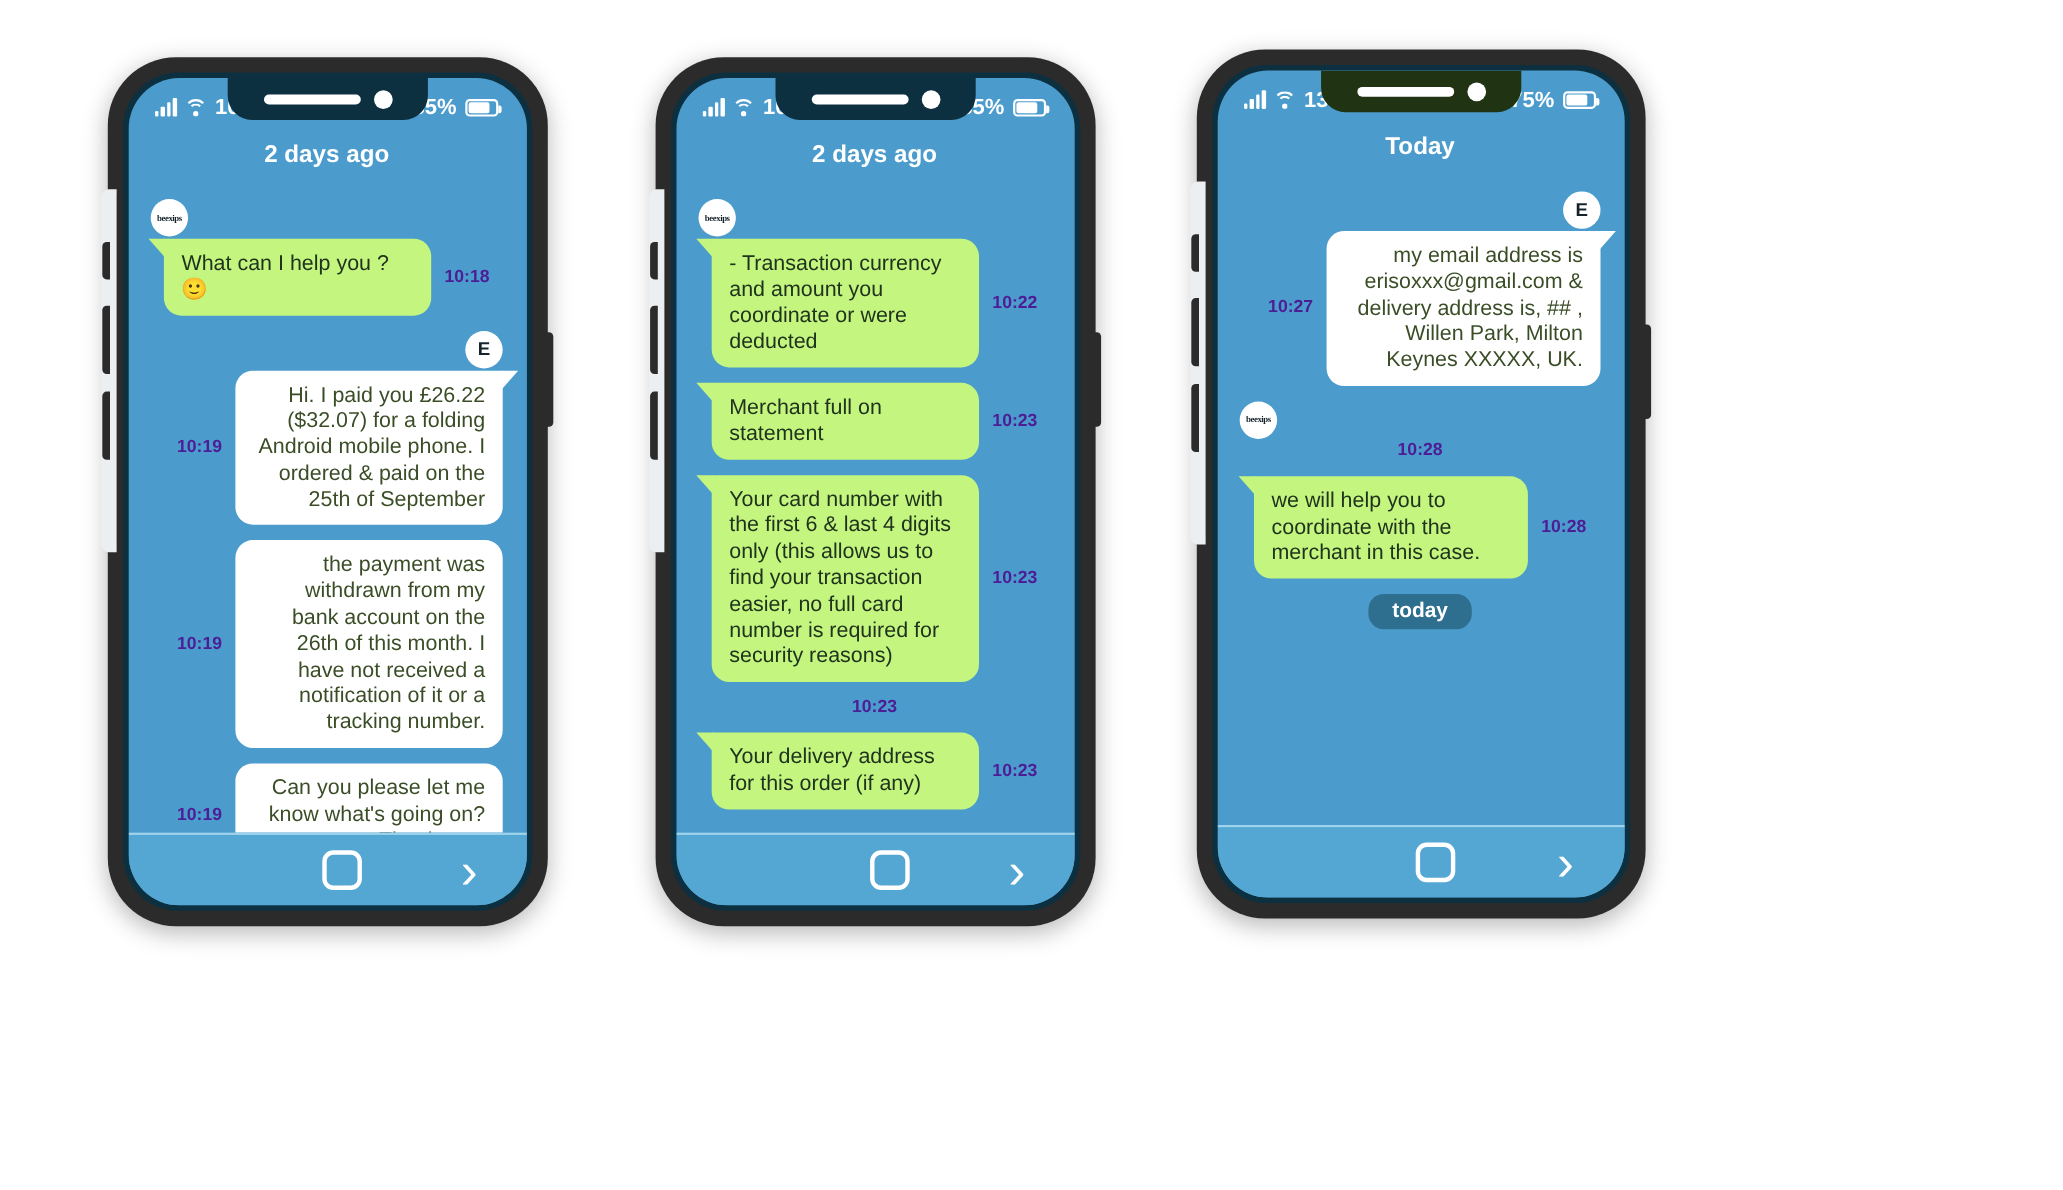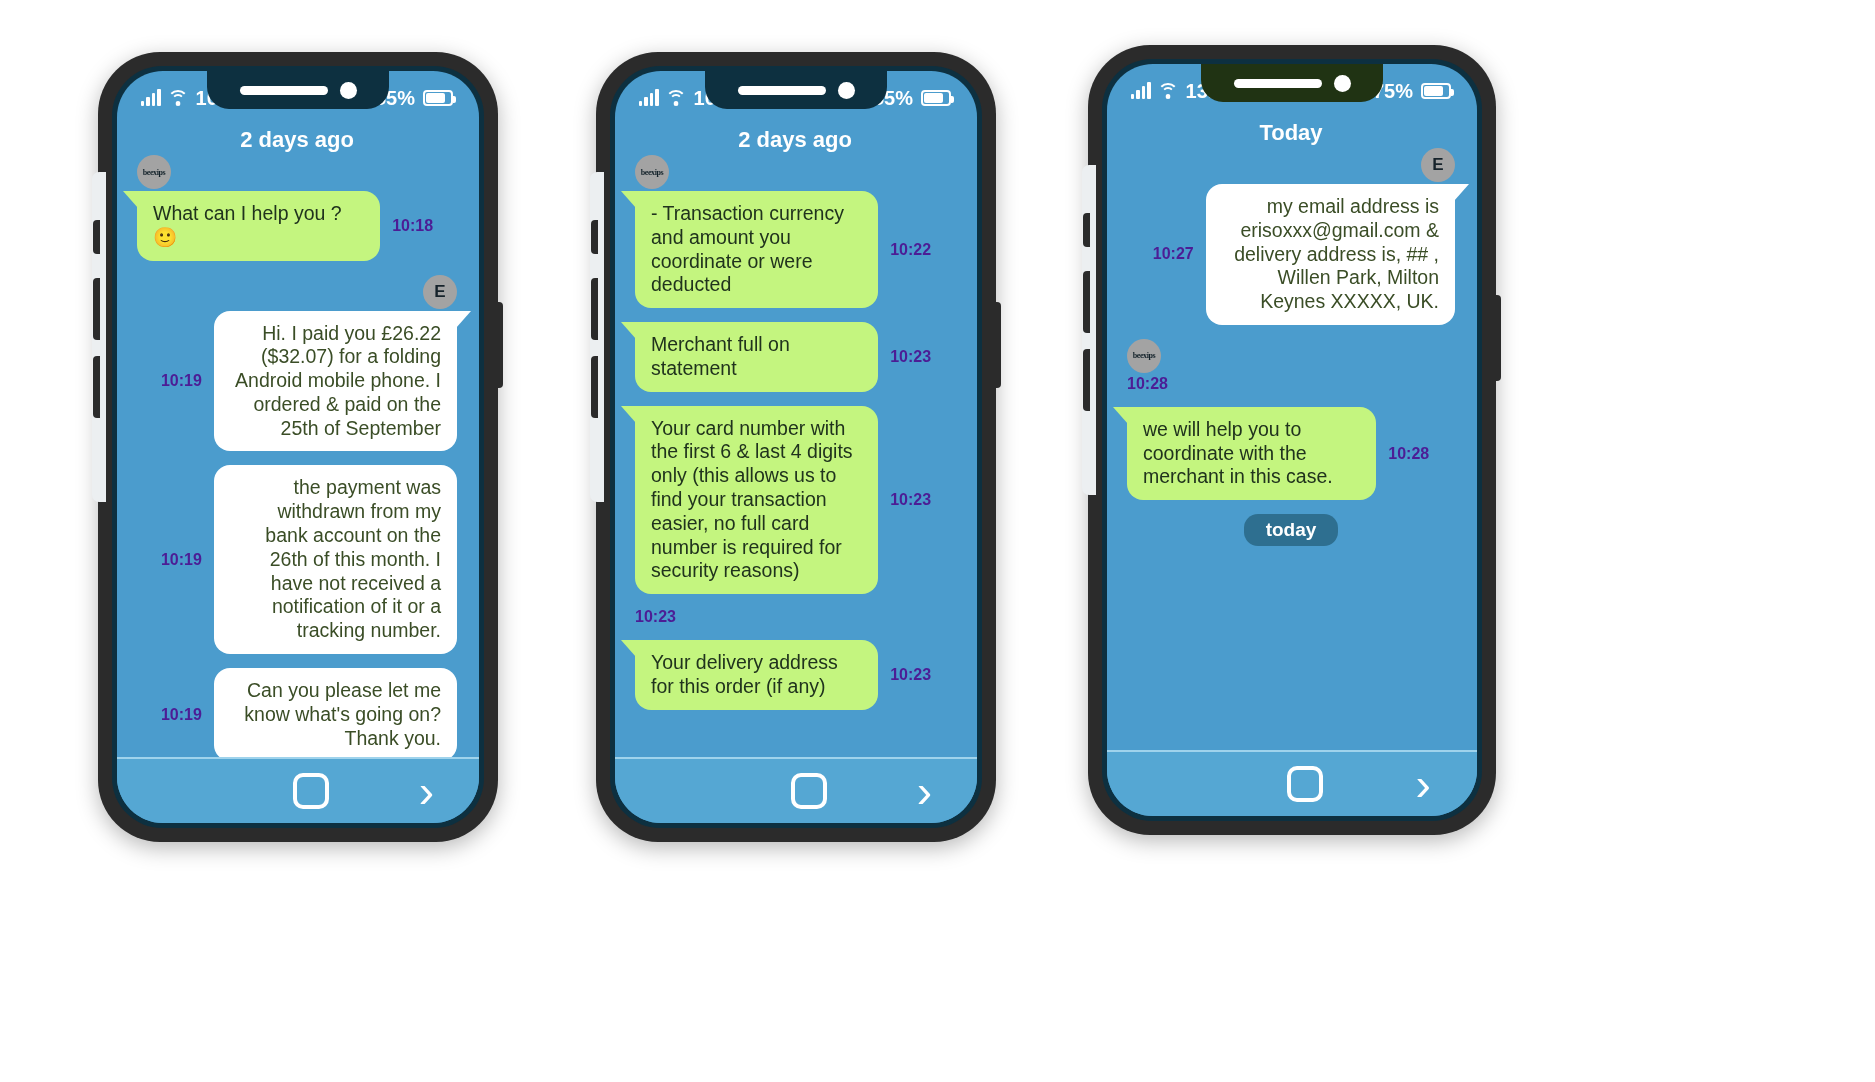--- a/index.html
+++ b/index.html
@@ -148,57 +148,57 @@
     position: relative;
     padding: 4px 22px 0 20px;
     height: calc(100% - 46px - 66px);
     overflow: hidden;
   }
   .daylabel {
     text-align: center;
     color: #ffffff;
     font-size: 22px;
     font-weight: bold;
-    margin: 6px 0 2px;
+    margin: 6px 0 28px;
   }
   .pill {
     display: block;
     width: fit-content;
     margin: 10px auto 14px;
     background: #2e6f90;
     color: #ffffff;
     font-size: 19px;
     font-weight: bold;
     border-radius: 14px;
     padding: 5px 22px;
   }
 
   .avatar {
     width: 34px; height: 34px;
     border-radius: 50%;
-    background: #a3a3a3;
+    background: #ffffff;
     display: flex; align-items: center; justify-content: center;
     font-size: 8px;
     font-weight: bold;
     color: #14232b;
     font-family: "Liberation Serif", serif;
     letter-spacing: -0.4px;
     margin-bottom: 2px;
     overflow: hidden;
   }
   .avatar.right { margin-left: auto; }
   .avatar.initial {
     font-family: "Liberation Sans", sans-serif;
     font-size: 17px;
     color: #16232b;
     letter-spacing: 0;
   }
 
   .row { display: flex; align-items: center; margin-bottom: 14px; gap: 12px; }
-  .row.left  { justify-content: flex-start; }
+  .row.left  { justify-content: center; }
   .row.right { justify-content: flex-end; }
 
   .time {
     color: #4c1d95;
     font-size: 16px;
     font-weight: bold;
     flex: 0 0 auto;
     white-space: nowrap;
   }
 

